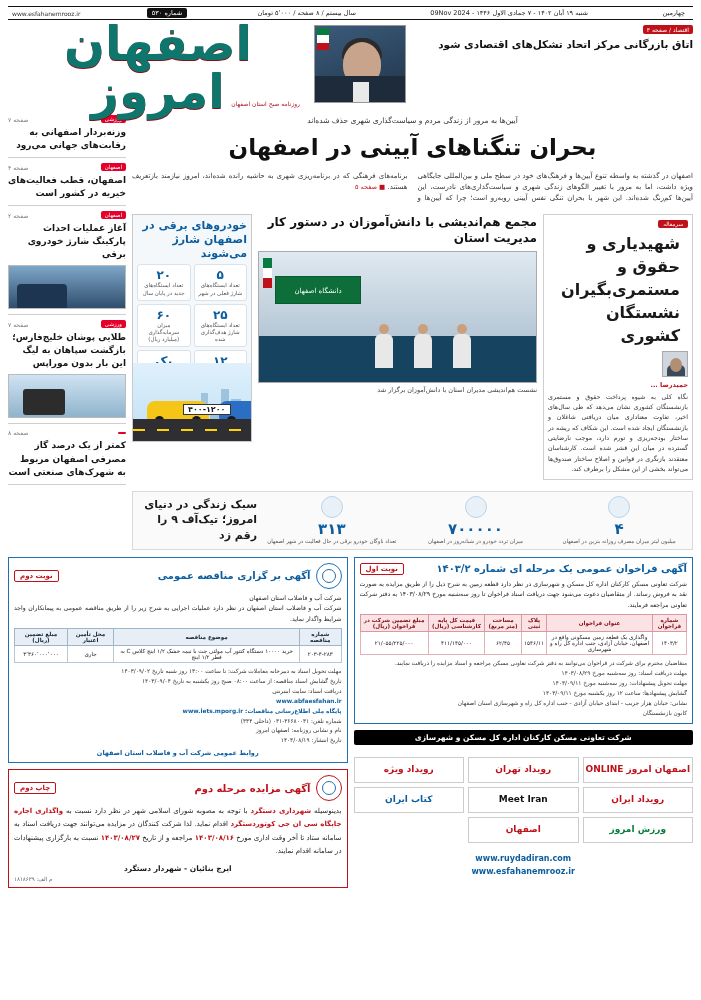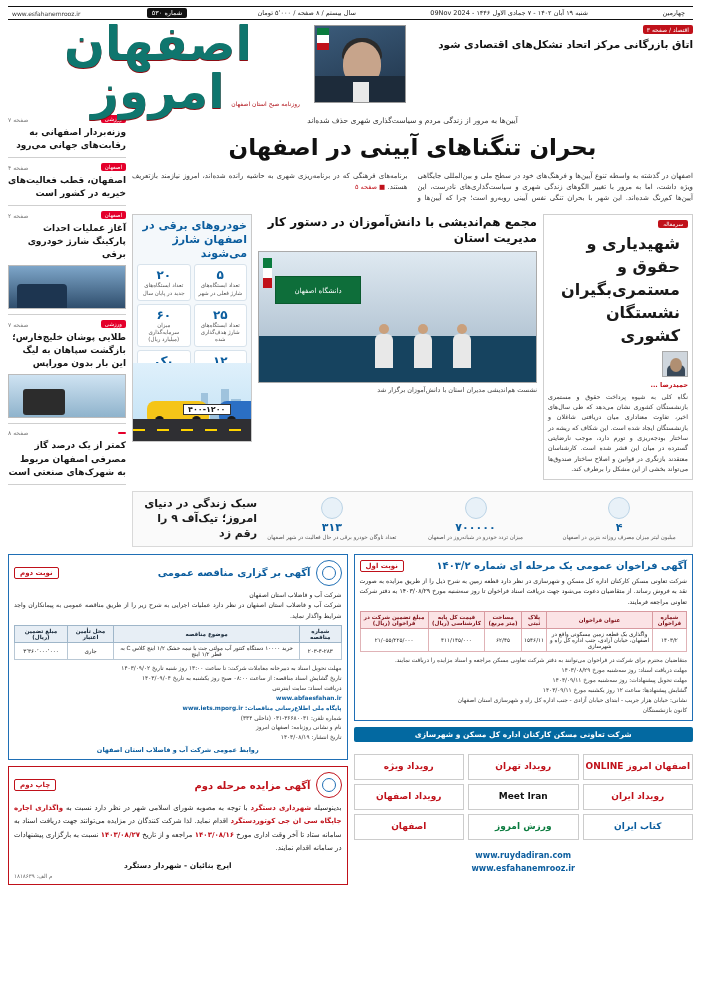--- a/index.html
+++ b/index.html
@@ -120,21 +120,21 @@
   .feature p{ margin:0; font-size:6.3px; line-height:1.65; text-align:justify; color:#333;}
   .feature .name{ font-size:6.5px; font-weight:bold; color:#c0111a;}
 
   
   .strip{ display:flex; gap:6px; align-items:stretch; margin-top:6px;}
   .strip-left{ flex:0 0 118px; }
   .strip-main{ flex:1; border:1px solid #d9d9d9; background:#fafafa; display:flex; padding:4px; gap:6px; align-items:center;}
   .strip-title{ font-size:11px; font-weight:bold; text-align:right; line-height:1.4; flex:0 0 120px;}
   .stat{ flex:1; text-align:center; }
   .stat .circ{ width:22px;height:22px;border-radius:50%;background:#e8f1f8;border:1px solid #bcd4e6;margin:0 auto 2px;position:relative;}
-  .stat .num{ font-size:11px;font-weight:bold;color:#0b5d9e;}
+  .stat .num{ font-size:15px;font-weight:bold;color:#0b5d9e;}
   .stat .lbl{ font-size:5.5px;color:#555;line-height:1.3;}
 
   
   .notices{ display:flex; gap:6px; margin-top:7px; }
   .col-a{ flex:1; display:flex; flex-direction:column; gap:6px;}
   .col-b{ flex:1; display:flex; flex-direction:column; gap:6px;}
 
   .notice{ border:1px solid #bfbfbf; background:#fff; padding:5px; }
   .notice.blue{ border-color:#1f6fb5; }
   .notice.red{ border-color:#c0111a; }
@@ -153,21 +153,21 @@
   table.tbl.red td{ border-color:#e0b3b7;}
 
   .link{ color:#0b5d9e; font-weight:bold; }
   .n-foot{ font-size:5.8px; color:#333; line-height:1.7; text-align:right;}
   .n-sign{ font-size:6.5px; font-weight:bold; text-align:center; color:#0b5d9e; margin-top:3px;}
   .auction p{ font-size:7px; line-height:1.9; text-align:justify; margin:4px 0 0;}
   .auction .hl{ color:#c0111a; font-weight:bold;}
   .auction .sign{ text-align:center; font-size:7.5px; font-weight:bold; margin-top:6px;}
   .auction .code{ text-align:left; font-size:5.5px; color:#666; margin-top:3px;}
 
-  .ribbon{ background:#0369a1; color:#fff; font-size:7.5px; font-weight:bold; text-align:center; padding:3px; border-radius:2px;}
+  .ribbon{ background:#000000; color:#fff; font-size:7.5px; font-weight:bold; text-align:center; padding:3px; border-radius:2px;}
 
   .logos{ display:grid; grid-template-columns:repeat(3,1fr); gap:4px; margin-top:6px;}
   .logo-chip{ border:1px solid #ccc; height:26px; display:flex; align-items:center; justify-content:center;
     font-size:9px; font-weight:bold; color:#c0111a; background:#fff; text-align:center; line-height:1.1;}
   .logo-chip.dark{ color:#111; }
   .logo-chip.blue{ color:#0b5d9e; }
   .logo-chip.green{ color:#0a7b3e; }
   .urls{ text-align:center; font-size:8px; color:#0b5d9e; font-weight:bold; line-height:1.6; margin-top:4px;}
   .urls span{ display:block; direction:ltr;}
 </style>
@@ -408,21 +408,20 @@
       </div>
 
       <div class="ribbon">شرکت تعاونی مسکن کارکنان اداره کل مسکن و شهرسازی</div>
 
       <div class="logos">
         <div class="logo-chip">اصفهان امروز ONLINE</div>
         <div class="logo-chip">رویداد تهران</div>
         <div class="logo-chip">رویداد ویژه</div>
         <div class="logo-chip">رویداد ایران</div>
         <div class="logo-chip dark">Meet Iran</div>
-        <div class="logo-chip">رویداد اصفهان</div>
         <div class="logo-chip blue">کتاب ایران</div>
         <div class="logo-chip green">ورزش امروز</div>
         <div class="logo-chip">اصفهان</div>
       </div>
 
       <div class="urls">
         <span>www.ruydadiran.com</span>
         <span>www.esfahanemrooz.ir</span>
       </div>
     </div>

